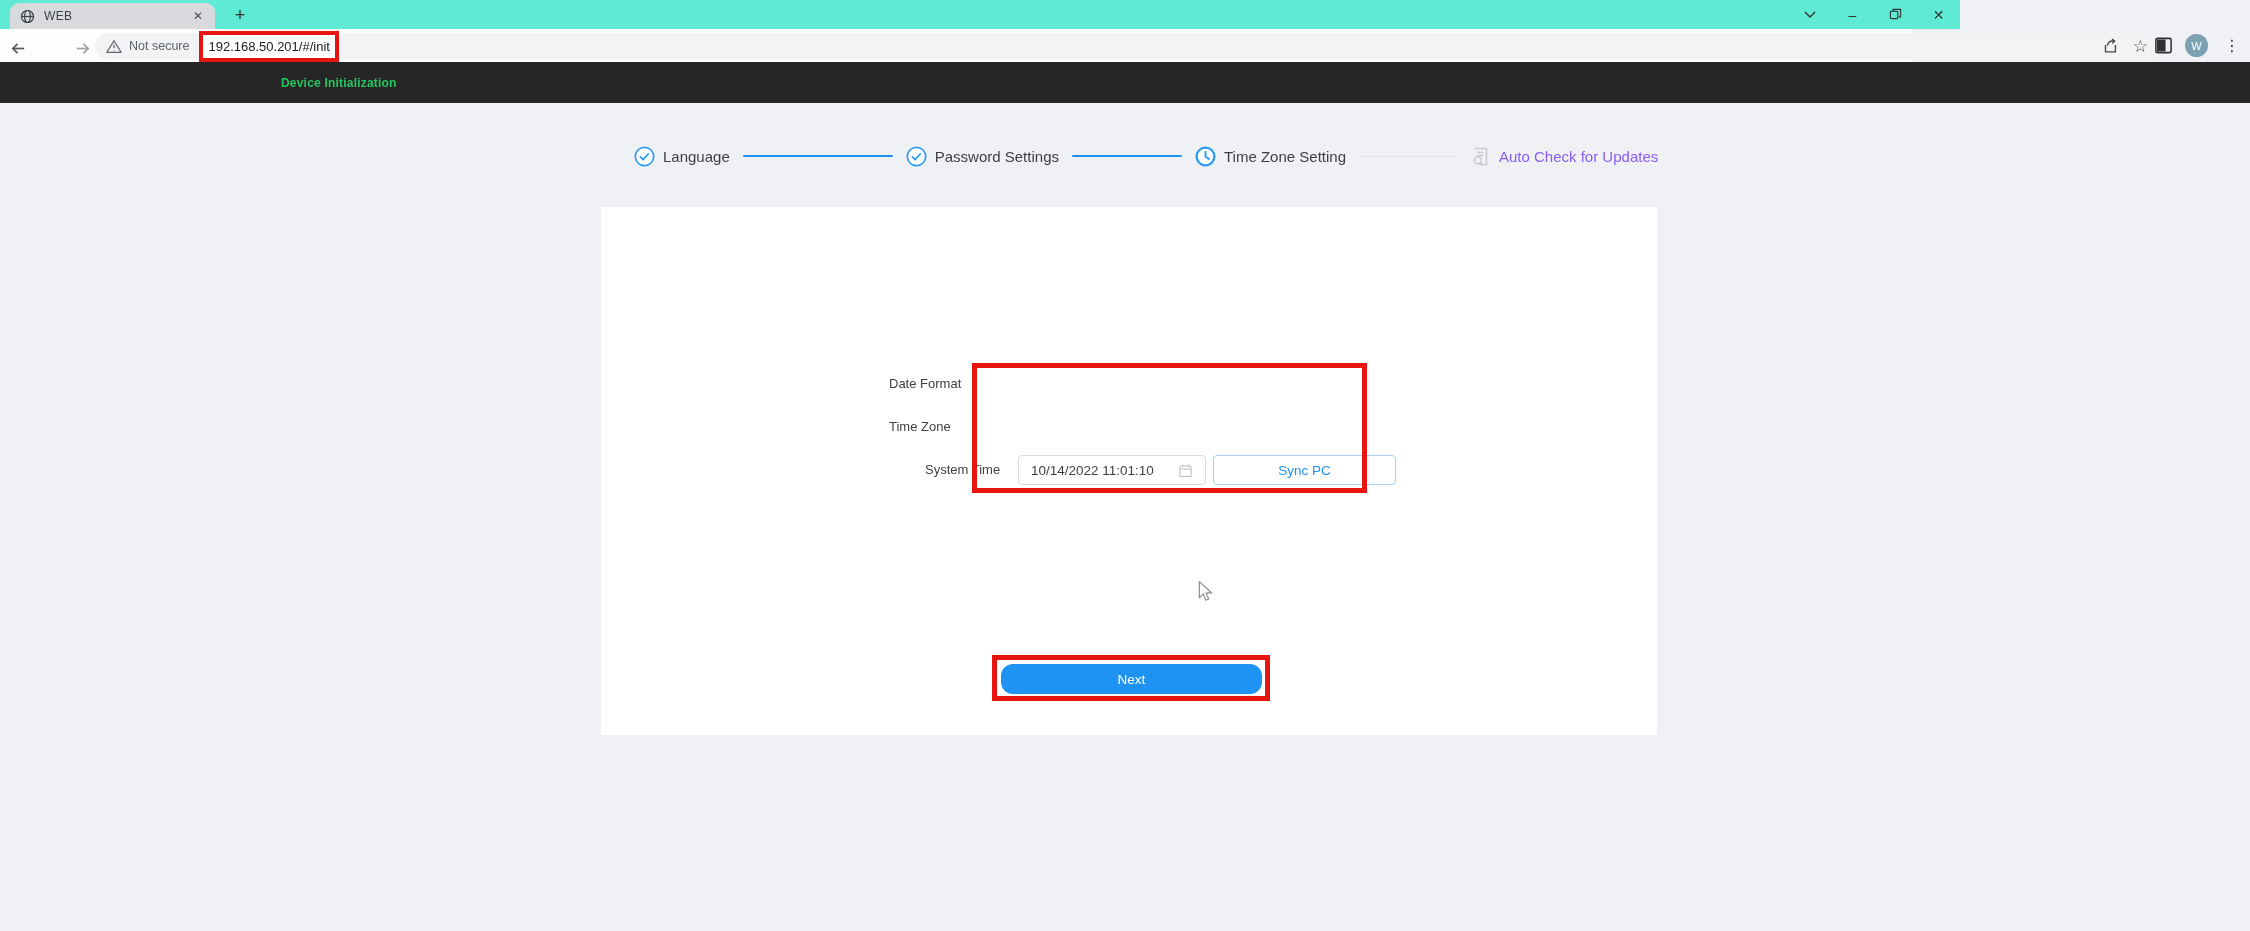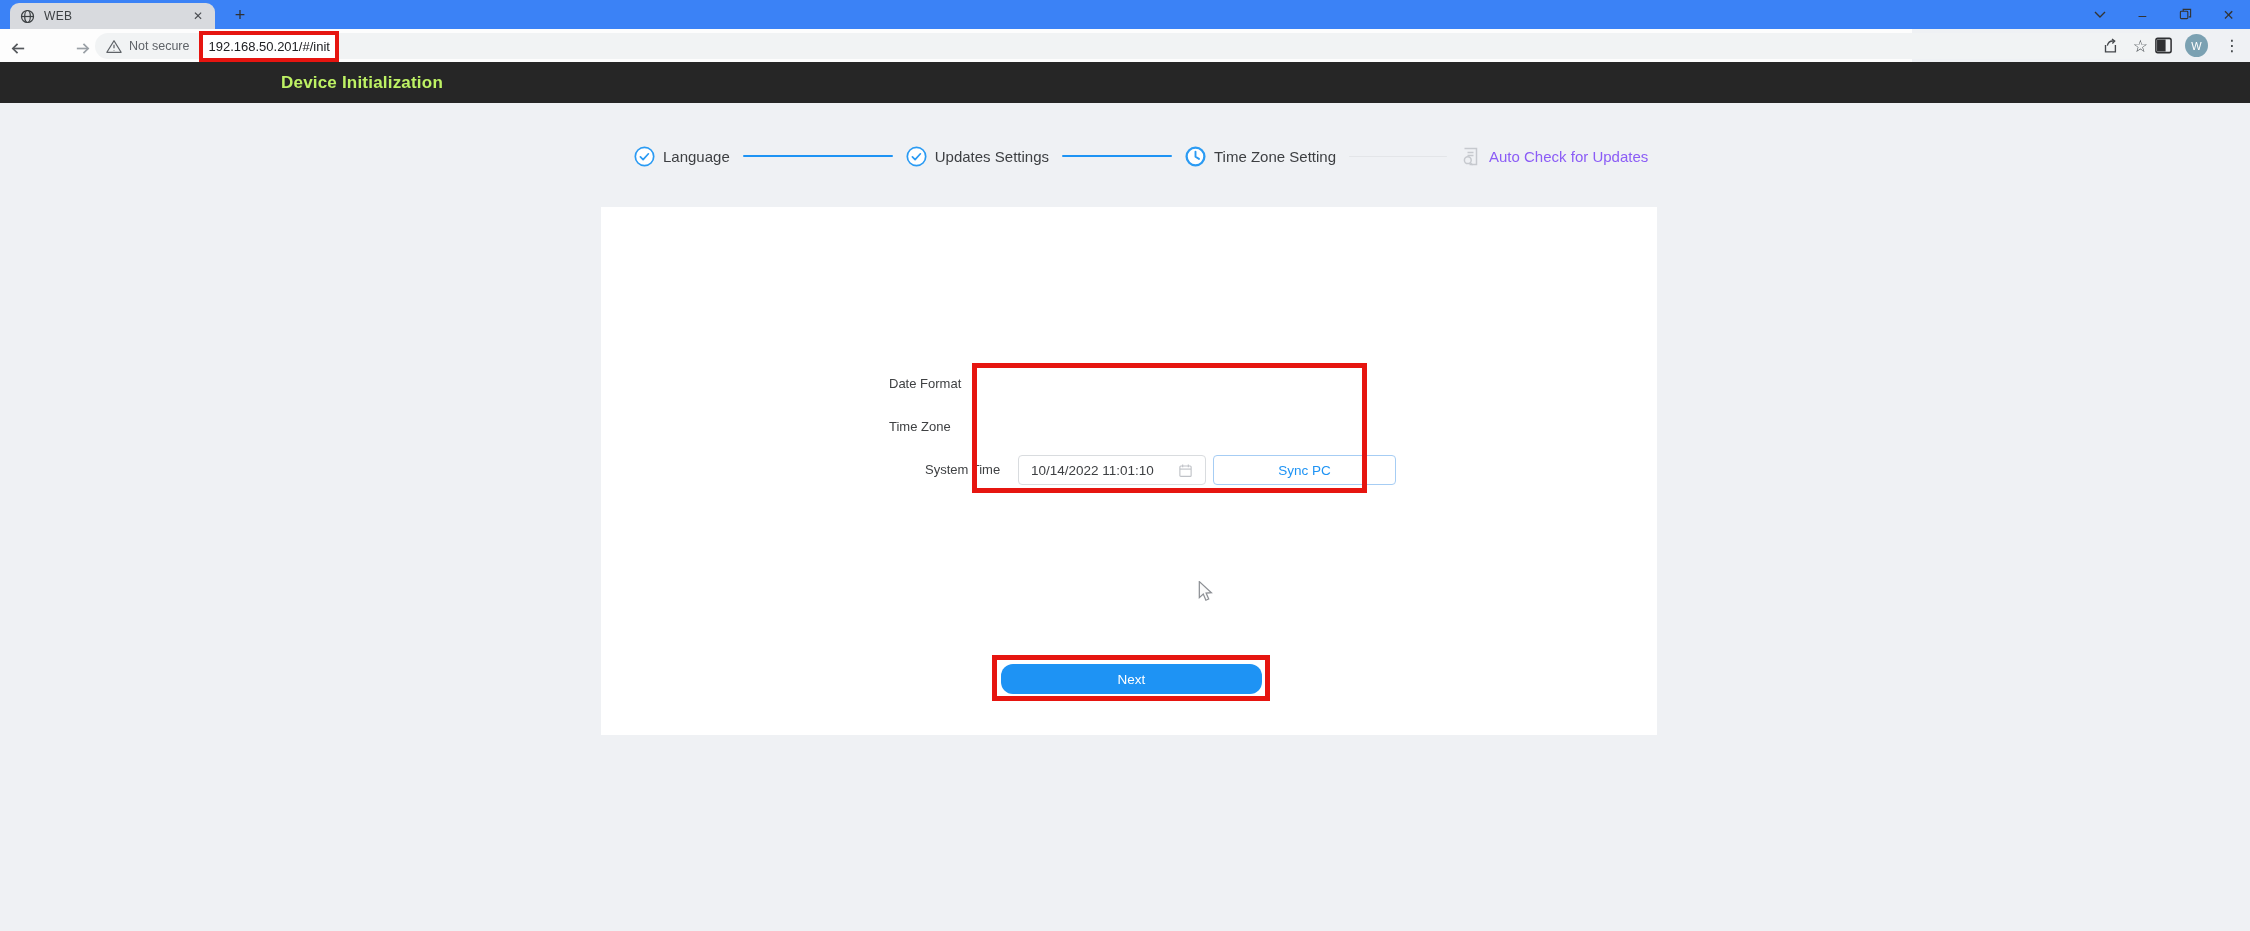--- a/index.html
+++ b/index.html
@@ -1,21 +1,21 @@
 <!DOCTYPE html>
 <html style="--accent-blue: #1e93f4; --annotation-red: #e61510; --header-bg: #262626; --page-bg: #eff1f4;"><head>
 <meta charset="utf-8">
 <style>
   * { margin:0; padding:0; box-sizing:border-box; }
   html,body { width:2250px; height:931px; }
   body { font-family:"Liberation Sans","DejaVu Sans",sans-serif; overflow:hidden; }
   .screen { position:relative; width:2250px; height:931px; background:#eff1f4; }
 
   
-  .tabstrip { position:absolute; left:0; top:0; width:2250px; height:29px; background:#3b82f6; }
+  .tabstrip { position:absolute; left:0; top:0; width:1960px; height:29px; background:#5eead4; }
   .tab { position:absolute; left:10px; top:3px; width:205px; height:26px; background:#d8dade;
          border-radius:9px 9px 0 0; display:flex; align-items:center; padding:0 10px; }
   .favicon { width:15px; height:15px; display:inline-flex; }
   .tab-title { font-size:12px; color:#3c4043; margin-left:9px; flex:1; letter-spacing:.3px; }
   .tab-close { font-size:12px; color:#4a4d52; cursor:default; padding:0 2px; }
   .newtab { position:absolute; left:228px; top:4px; width:24px; height:24px; color:#2f3033;
             font-size:18px; line-height:22px; text-align:center; border-radius:50%; }
   .win-controls { position:absolute; right:0; top:0; height:29px; display:flex; align-items:center; }
   .win-btn { width:43px; height:29px; display:flex; align-items:center; justify-content:center;
              color:#333; font-size:14px; }
@@ -34,21 +34,21 @@
   .omni-right { position:absolute; right:12px; top:0; height:26px; display:flex; align-items:center; gap:14px; }
   .star-glyph { font-size:17px; color:#454a4f; line-height:1; }
   .tb-right { position:absolute; right:6px; top:29px; height:33px; display:flex; align-items:center; gap:12px; z-index:3; }
   .avatar { width:23px; height:23px; border-radius:50%; background:#7ba1b2; color:#fff; font-size:11px;
             display:flex; align-items:center; justify-content:center; }
   .dots { font-size:16px; color:#3c4043; padding:0 4px; }
 
   
   .appheader { position:absolute; left:0; top:62px; width:2250px; height:41px; background:var(--header-bg,#262626);
                display:flex; align-items:center; }
-  .appheader span { color:#bef264; font-size:17px; font-weight:600; margin-left:281px; letter-spacing:.2px; }
+  .appheader span { color:#22c55e; font-size:12px; font-weight:600; margin-left:281px; letter-spacing:.2px; }
 
   
   .page { position:absolute; left:4px; top:103px; width:2250px; height:828px; background:var(--page-bg,#eff1f4); }
 
   
   .steps { position:absolute; left:630px; top:40px; height:26px; display:flex; align-items:center; }
   .step { display:flex; align-items:center; }
   .step-icon { width:21px; height:21px; display:inline-flex; }
   .step-label { margin-left:8px; font-size:15px; color:#3d3f42; white-space:nowrap; }
   .step.pending .step-label { color:#8b5cf6; }
@@ -202,21 +202,21 @@
         <span class="step-label">Language</span>
       </div>
       <div class="conn" style="width:150px;"></div>
       <div class="step done">
         <span class="step-icon">
           <svg viewBox="0 0 21 21" width="21" height="21">
               <circle cx="10.5" cy="10.5" r="9.2" fill="#fff" stroke="#2b9bf3" stroke-width="1.7"></circle>
               <path d="M6.4 10.9 l2.7 2.7 5.3-5.8" fill="none" stroke="#2b9bf3" stroke-width="1.7" stroke-linecap="round" stroke-linejoin="round"></path>
             </svg>
         </span>
-        <span class="step-label">Updates Settings</span>
+        <span class="step-label">Password Settings</span>
       </div>
       <div class="conn" style="width:110px;"></div>
       <div class="step current">
         <span class="step-icon">
           <svg viewBox="0 0 21 21" width="21" height="21">
               <circle cx="10.5" cy="10.5" r="8.9" fill="#fff" stroke="#2b9bf3" stroke-width="2.3"></circle>
               <path d="M10.5 5.6 v5.1 l3.5 2.2" fill="none" stroke="#2b9bf3" stroke-width="1.9" stroke-linecap="round" stroke-linejoin="round"></path>
             </svg>
         </span>
         <span class="step-label">Time Zone Setting</span>

